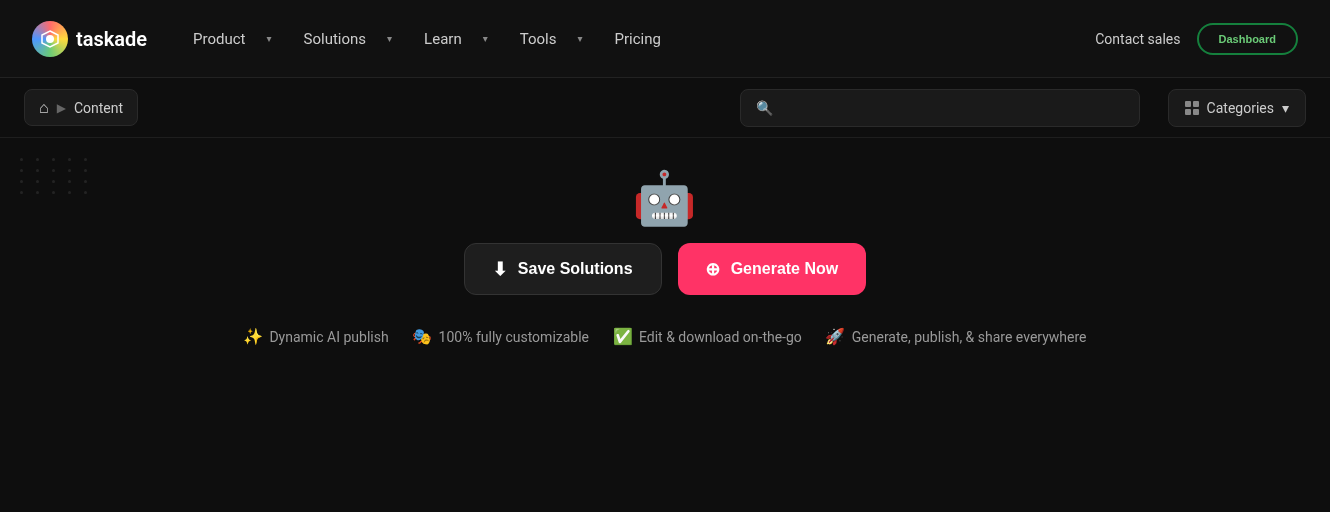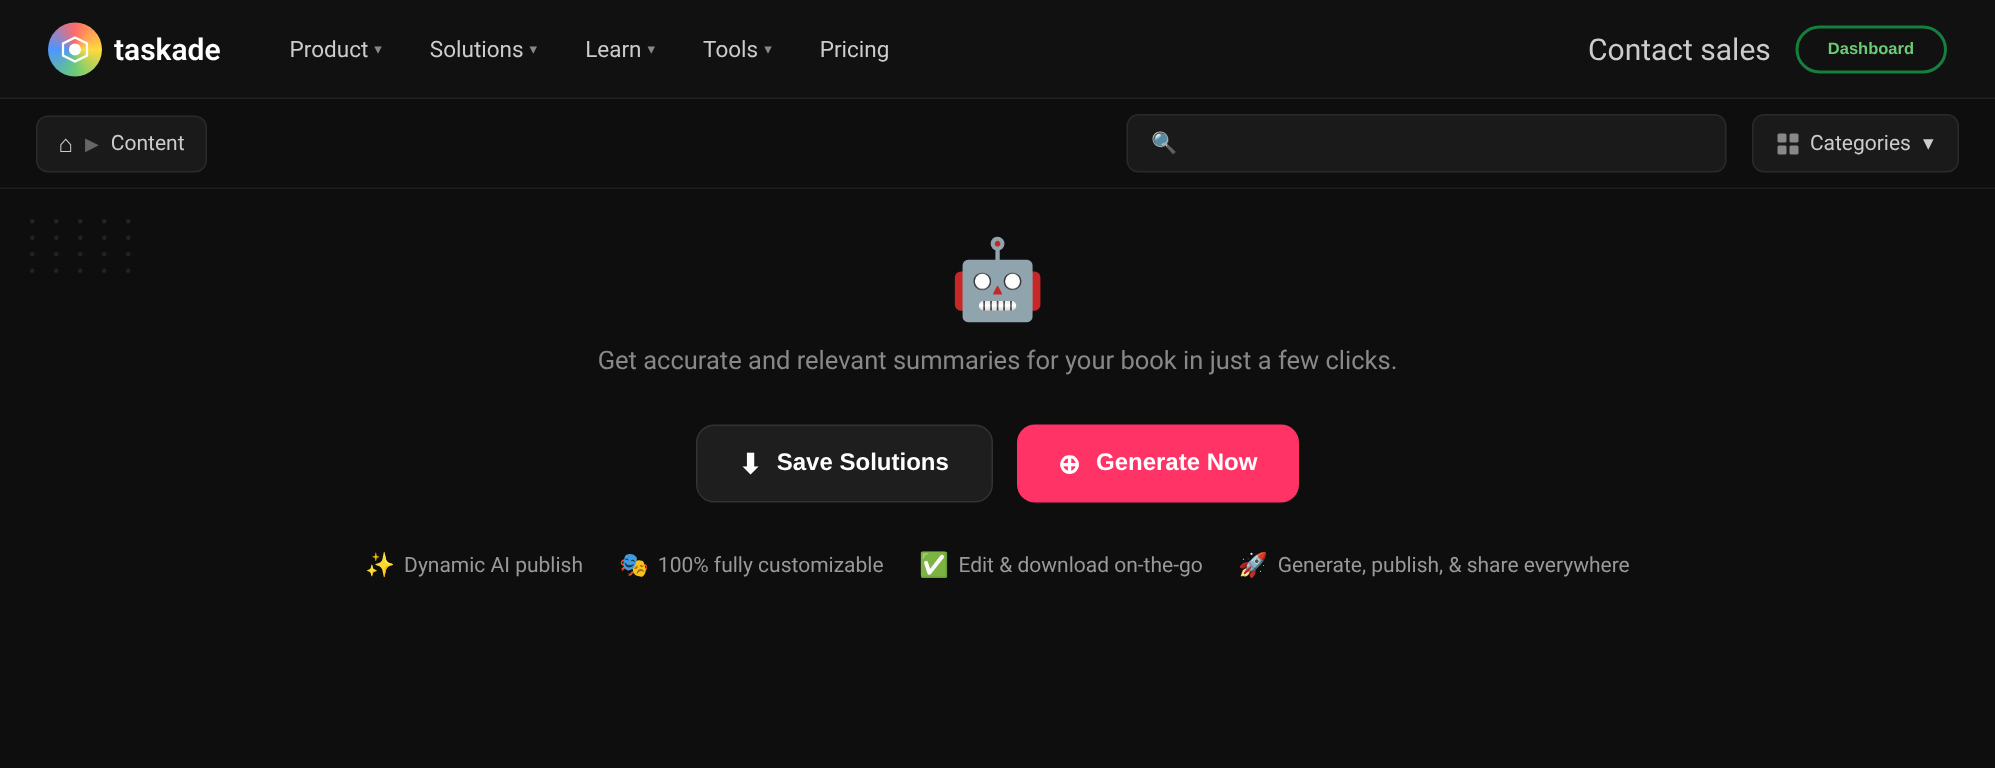--- a/index.html
+++ b/index.html
@@ -8,21 +8,21 @@
       color: #fff;
       font-family: -apple-system, BlinkMacSystemFont, 'Segoe UI', Roboto, sans-serif;
       width: 1330px;
       height: 512px;
       overflow: hidden;
     }
 
     
     .navbar {
       background: #111;
-      height: 66px;
+      height: 78px;
       display: flex;
       align-items: center;
       padding: 0 32px;
       border-bottom: 1px solid #222;
       gap: 0;
     }
     .logo-area {
       display: flex;
       align-items: center;
       gap: 8px;
@@ -45,40 +45,40 @@
     }
     .nav-links {
       display: flex;
       align-items: center;
       gap: 4px;
       flex: 1;
     }
     .nav-item {
       display: flex;
       align-items: center;
-      gap: 4px;
+      gap: 21px;
       padding: 8px 14px;
       color: #ccc;
       font-size: 15px;
       cursor: pointer;
       border-radius: 6px;
       transition: background 0.15s;
     }
     .nav-chevron {
       font-size: 10px;
       color: #888;
     }
     .nav-right {
       display: flex;
       align-items: center;
       gap: 16px;
     }
     .contact-sales {
       color: #ccc;
-      font-size: 20px;
+      font-size: 14px;
       cursor: pointer;
     }
     .dashboard-btn {
       border: 2px solid #15803d;
       color: #6bcb77;
       background: transparent;
       padding: 8px 20px;
       border-radius: 24px;
       font-size: 11px;
       font-weight: 600;
@@ -145,21 +145,21 @@
       display: flex;
       align-items: center;
       gap: 8px;
       background: #1a1a1a;
       border: 1px solid #2a2a2a;
       border-radius: 8px;
       padding: 10px 16px;
       color: #ccc;
       font-size: 14px;
       cursor: pointer;
-      margin-left: 1px;
+      margin-left: 12px;
       white-space: nowrap;
     }
     .grid-icon {
       display: grid;
       grid-template-columns: 1fr 1fr;
       gap: 2px;
       width: 14px;
       height: 14px;
     }
     .grid-icon span {
@@ -353,21 +353,20 @@
       <div class="dot"></div>
       <div class="dot"></div>
       <div class="dot"></div>
       <div class="dot"></div>
   </div>
 
   <div class="hero-title-row">
     <span class="robot-emoji">🤖</span>
   </div>
 
-  <p class="hero-subtitle">Get accurate and relevant summaries for your book in just a few clicks.</p>
 
   <div class="cta-buttons">
     <button class="save-workflow-btn">
       <span class="btn-icon">⬇</span>
       <span>Save Solutions</span>
     </button>
     <button class="generate-btn">
       <span class="btn-icon">⊕</span>
       <span>Generate Now</span>
     </button>

